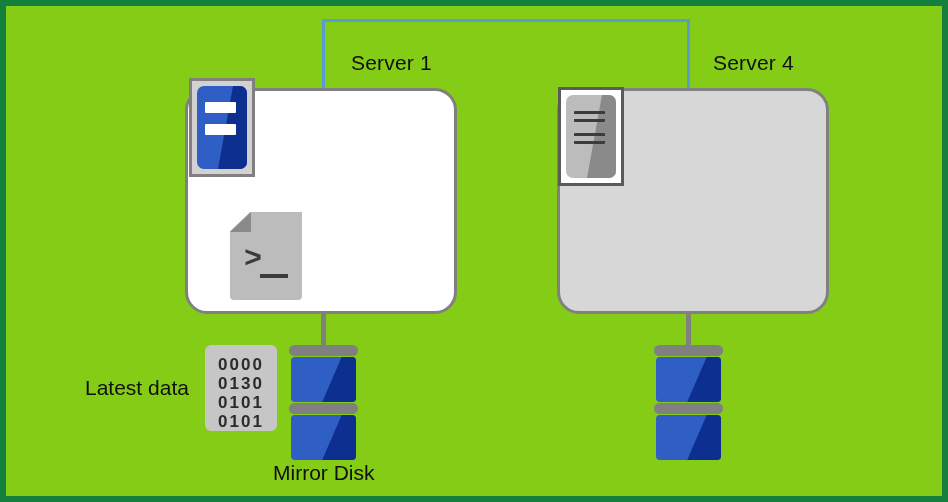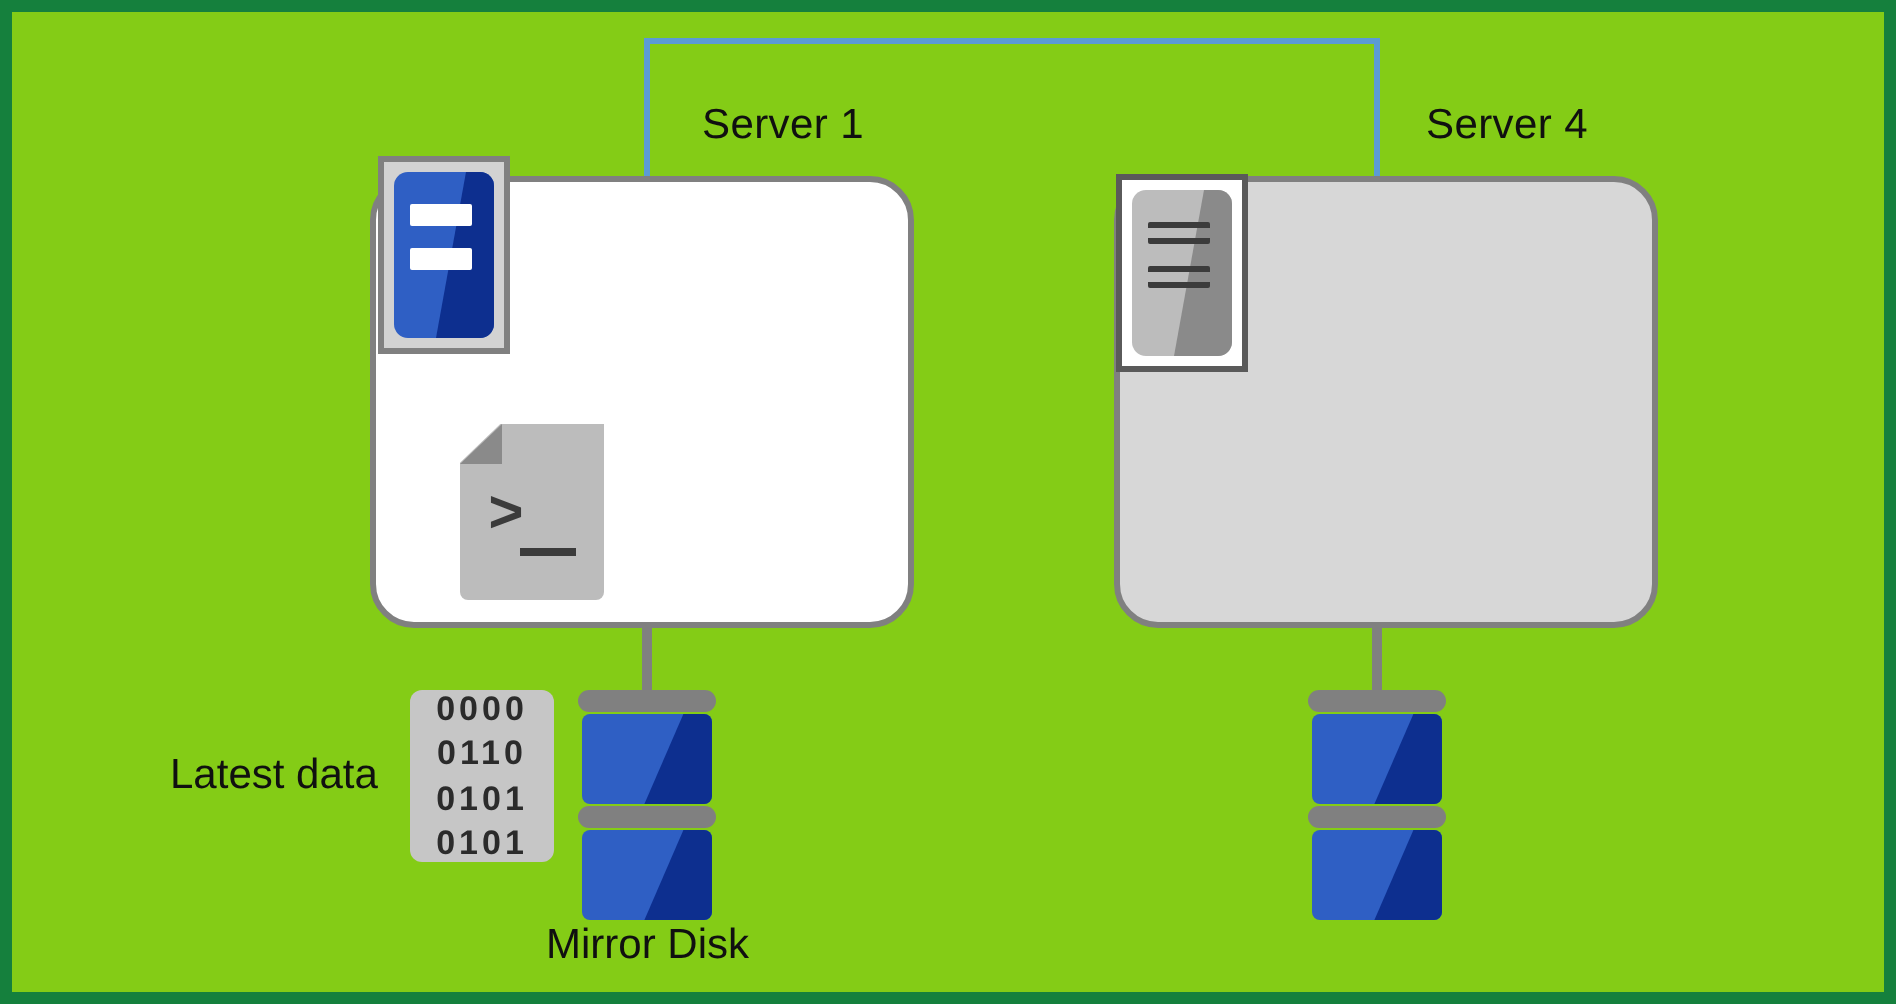--- a/index.html
+++ b/index.html
@@ -223,21 +223,21 @@
     position: absolute;
     left: 199px;
     top: 339px;
     width: 72px;
     height: 86px;
     background: #c6c6c6;
     border-radius: 6px;
     display: flex;
     flex-direction: column;
     align-items: center;
-    justify-content: space-between;
+    justify-content: flex-end;
   }
   .binary-row {
     font-family: "Liberation Sans", sans-serif;
     font-size: 17px;
     font-weight: bold;
     color: #2b2b2b;
     letter-spacing: 2px;
     line-height: 19px;
   }
 
@@ -291,21 +291,21 @@
       <div class="badge-bar b1"></div>
       <div class="badge-bar b2"></div>
     </div>
   </div>
 
   <div class="disk-stem s1"></div>
   <div class="disk-stem s2"></div>
 
   <div class="binary-block">
     <div class="binary-row">0000</div>
-    <div class="binary-row">0110</div>
+    <div class="binary-row">0130</div>
     <div class="binary-row">0101</div>
     <div class="binary-row">0101</div>
   </div>
 
   <div class="disk-stack s1">
     <div class="disk-cap c1"></div>
     <div class="disk-body d1">
       <div class="shade"></div>
     </div>
     <div class="disk-cap c2"></div>

